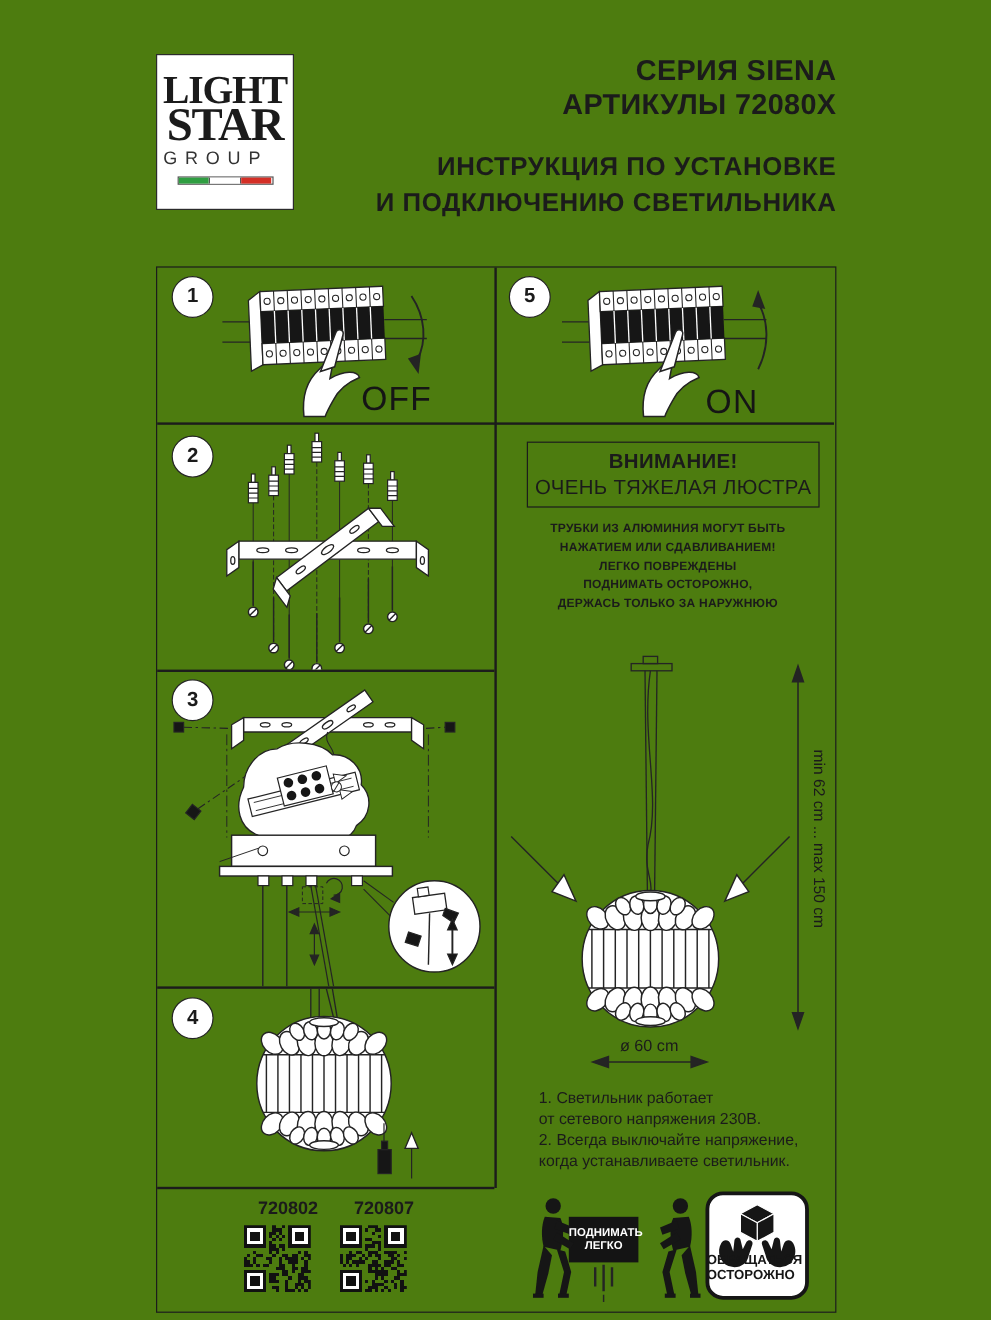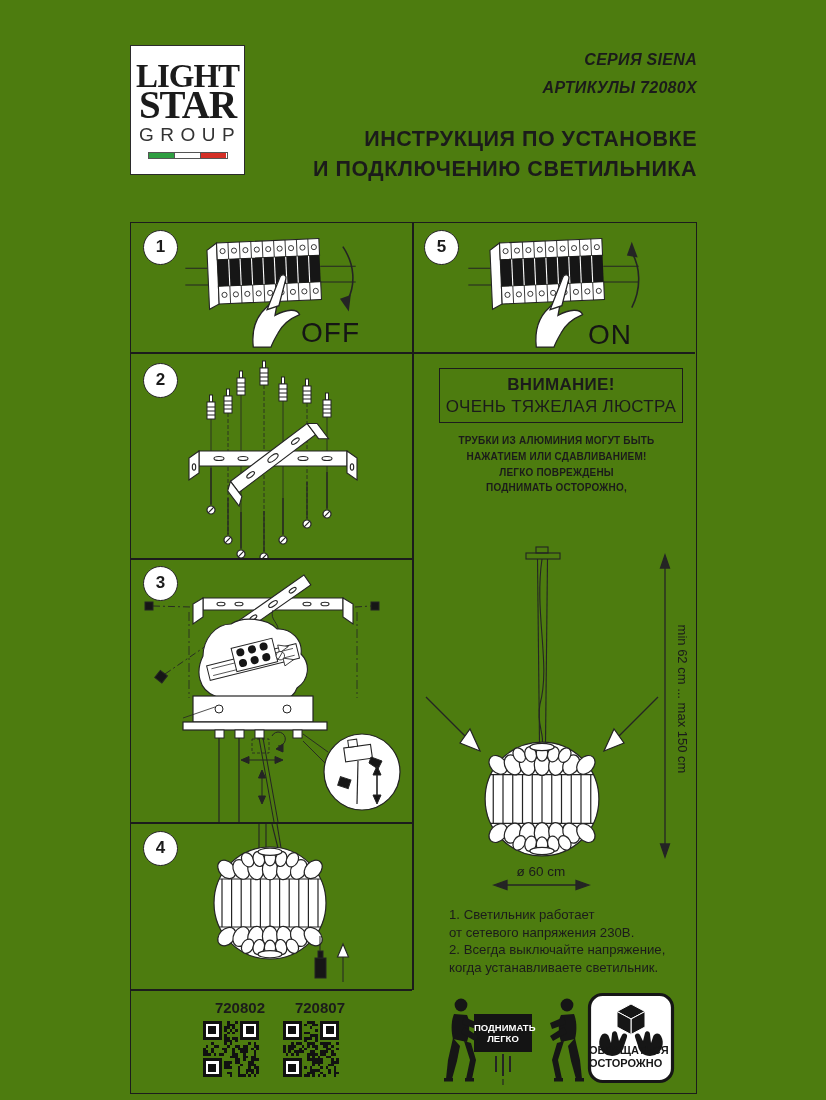--- a/index.html
+++ b/index.html
@@ -5,25 +5,25 @@
   html,body{margin:0;padding:0;background:#e9e9e9;}
   .page{position:relative;width:826px;height:1100px;background:#4d7c0f;overflow:hidden;
         font-family:"Liberation Sans",sans-serif;color:#1b1b1b;}
   .abs{position:absolute;}
   
   .logo{left:130px;top:45px;width:113px;height:128px;border:1.5px solid #2b2b2b;background:#fff;}
   .logo-light{font-family:"Liberation Serif",serif;font-weight:bold;font-size:33px;line-height:30px;
               text-align:center;margin-top:15px;letter-spacing:-1px;}
   .logo-star{font-family:"Liberation Serif",serif;font-weight:bold;font-size:39px;line-height:33px;
              text-align:center;margin-top:-3px;letter-spacing:-1px;}
-  .logo-group{font-size:19px;letter-spacing:6.5px;margin-left:5px;margin-top:3px;text-align:center;color:#333;}
+  .logo-group{font-size:15px;letter-spacing:6.5px;margin-left:5px;margin-top:3px;color:#333;}
   .flag{width:80px;height:7px;margin:6px auto 0;border:1px solid #555;display:flex;box-sizing:border-box;}
   .flag span{flex:1;}
-  .series-block{right:129px;top:46px;text-align:right;font-weight:bold;font-size:16px;
-                line-height:27.5px;letter-spacing:.3px;font-style:italic;}
+  .series-block{right:129px;top:46px;text-align:right;font-weight:bold;font-size:24px;
+                line-height:27.5px;letter-spacing:.3px;}
   .doc-title{right:129px;top:125px;text-align:right;font-weight:bold;font-size:21.5px;
              line-height:29.5px;letter-spacing:.5px;}
   
   .grid{left:130px;top:222px;width:567px;height:872px;border:1.6px solid #1c1c1c;box-sizing:border-box;}
   .gline{background:#1c1c1c;}
   .cell{position:absolute;}
   .stepnum{width:33px;height:33px;border:1.7px solid #242424;border-radius:50%;
            font-size:17px;font-weight:bold;text-align:center;line-height:31px;background:#fff;}
   .switch-label{font-size:28px;letter-spacing:1px;color:#151515;}
   
@@ -720,20 +720,21 @@
       <div class="abs warnbox">
         <div class="warn-title">ВНИМАНИЕ!</div>
         <div class="warn-sub">ОЧЕНЬ ТЯЖЕЛАЯ ЛЮСТРА</div>
       </div>
 
       <div class="abs warnlines">
         <div>ТРУБКИ ИЗ АЛЮМИНИЯ МОГУТ БЫТЬ</div>
         <div>НАЖАТИЕМ ИЛИ СДАВЛИВАНИЕМ!</div>
         <div>ЛЕГКО ПОВРЕЖДЕНЫ</div>
         <div>ПОДНИМАТЬ ОСТОРОЖНО,</div>
+        <div>ДЕРЖАСЬ ТОЛЬКО ЗА НАРУЖНЮЮ</div>
       </div>
 
       <svg class="abs" style="left:0;top:185px;width:285px;height:360px" viewBox="0 0 285 360">
         <g stroke="#242424" stroke-width="1.1" fill="none">
           <rect x="112" y="14" width="34" height="6"></rect>
           <rect x="122" y="8" width="12" height="6"></rect>
           <line x1="123.5" y1="20" x2="125.5" y2="205"></line>
           <line x1="133.5" y1="20" x2="131.5" y2="205"></line>
           <path d="M128,20 C120,75 137,125 126,165 C122,186 131,196 128,205"></path>
         </g>

